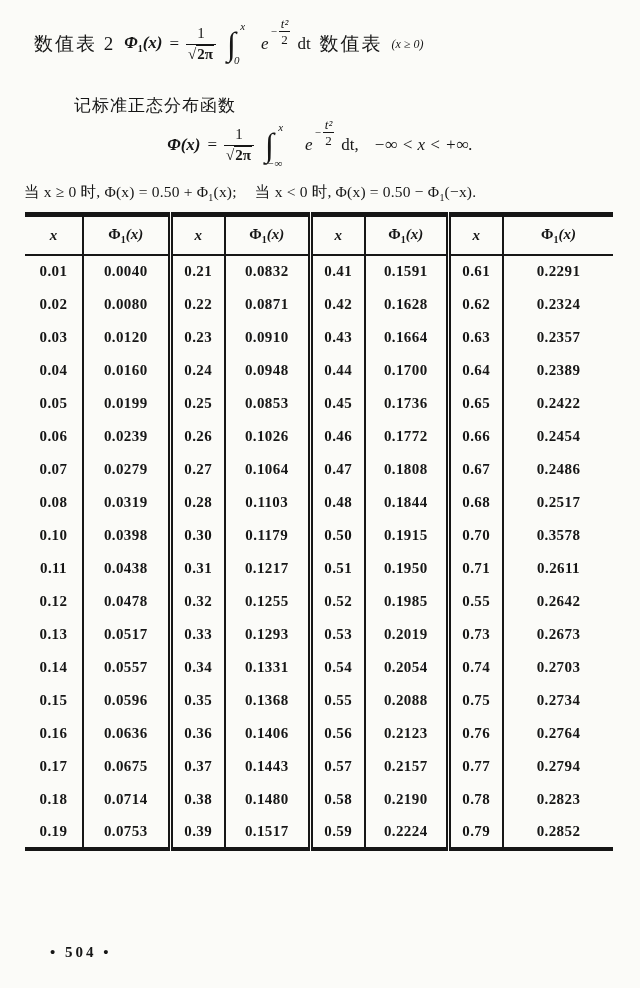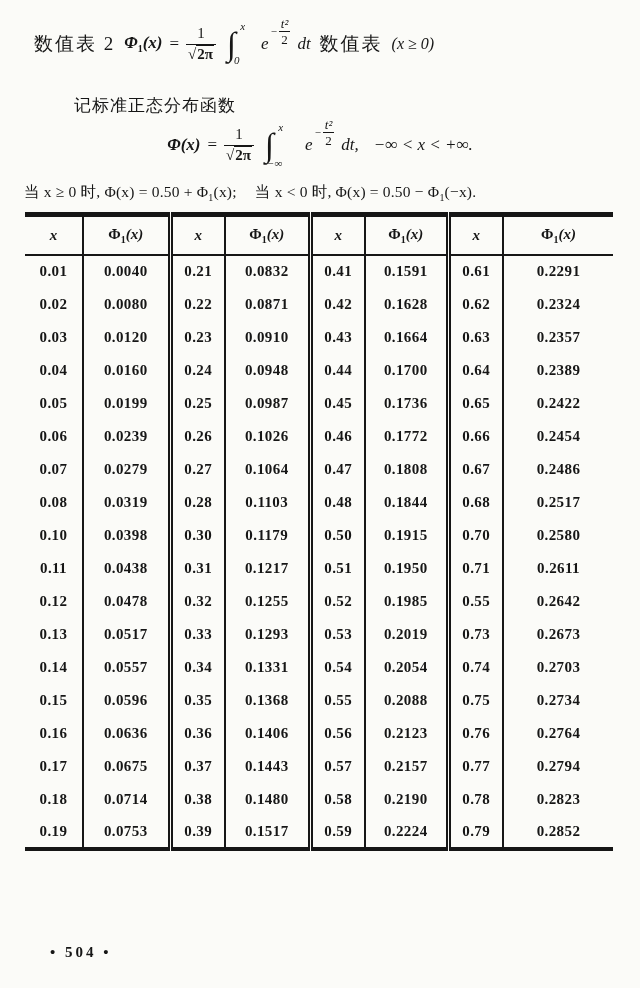--- a/index.html
+++ b/index.html
@@ -45,21 +45,21 @@
 
   .e-term { position: relative; font-style: italic; margin-left: 4px; }
   .exp {
     display: inline-flex; align-items: center; gap: 2px;
     position: relative; top: -13px; margin-left: 2px;
     font-size: 11px; font-style: normal;
   }
   .tfrac { display: inline-flex; flex-direction: column; align-items: center; line-height: 1; font-size: 13px; }
   .tnum { border-bottom: 1px solid var(--ink); padding: 0 2px 1px; font-style: italic; }
   .tden { padding-top: 1px; }
-  .dt { font-style: italic; margin-left: 2px; }
+  .dt { margin-left: 2px; }
 
   
   .intro-line { position: absolute; top: 94px; left: 74px; font-size: 17px; letter-spacing: 1px; }
   .formula-line {
     position: absolute; top: 116px; left: 0; width: 100%; height: 58px;
     display: flex; align-items: center; justify-content: center;
   }
   .range-text { margin-left: 10px; font-style: italic; }
   .note-line {
     position: absolute; top: 182px; left: 24px; width: 600px;
@@ -115,21 +115,21 @@
       <span class="e-term"><span>e</span><span class="exp">
             <span>−</span>
             <span class="tfrac">
               <span class="tnum">t²</span>
               <span class="tden">2</span>
             </span>
           </span></span>
       <span class="dt">dt</span>
     </span>
     <span class="cjk-bold">数值表</span>
-    <span style="font-size:16px; font-style:italic;">(x ≥ 0)</span>
+    <span style="font-size:12px; font-style:italic;">(x ≥ 0)</span>
   </div>
 
   <div class="intro-line">记标准正态分布函数</div>
 
   <div class="formula-line">
     <span class="math">
       <span class="phi-term"><span>Φ</span><span>(x)</span></span>
       <span class="eq">=</span>
       <span class="frac">
         <span class="num">1</span>
@@ -219,21 +219,21 @@
           <td>0.0948</td>
           <td>0.44</td>
           <td>0.1700</td>
           <td>0.64</td>
           <td>0.2389</td>
         </tr>
         <tr>
           <td>0.05</td>
           <td>0.0199</td>
           <td>0.25</td>
-          <td>0.0987</td>
+          <td>0.0853</td>
           <td>0.45</td>
           <td>0.1736</td>
           <td>0.65</td>
           <td>0.2422</td>
         </tr>
         <tr>
           <td>0.06</td>
           <td>0.0239</td>
           <td>0.26</td>
           <td>0.1026</td>
@@ -263,21 +263,21 @@
           <td>0.2517</td>
         </tr>
         <tr>
           <td>0.10</td>
           <td>0.0398</td>
           <td>0.30</td>
           <td>0.1179</td>
           <td>0.50</td>
           <td>0.1915</td>
           <td>0.70</td>
-          <td>0.2580</td>
+          <td>0.3578</td>
         </tr>
         <tr>
           <td>0.11</td>
           <td>0.0438</td>
           <td>0.31</td>
           <td>0.1217</td>
           <td>0.51</td>
           <td>0.1950</td>
           <td>0.71</td>
           <td>0.2611</td>

